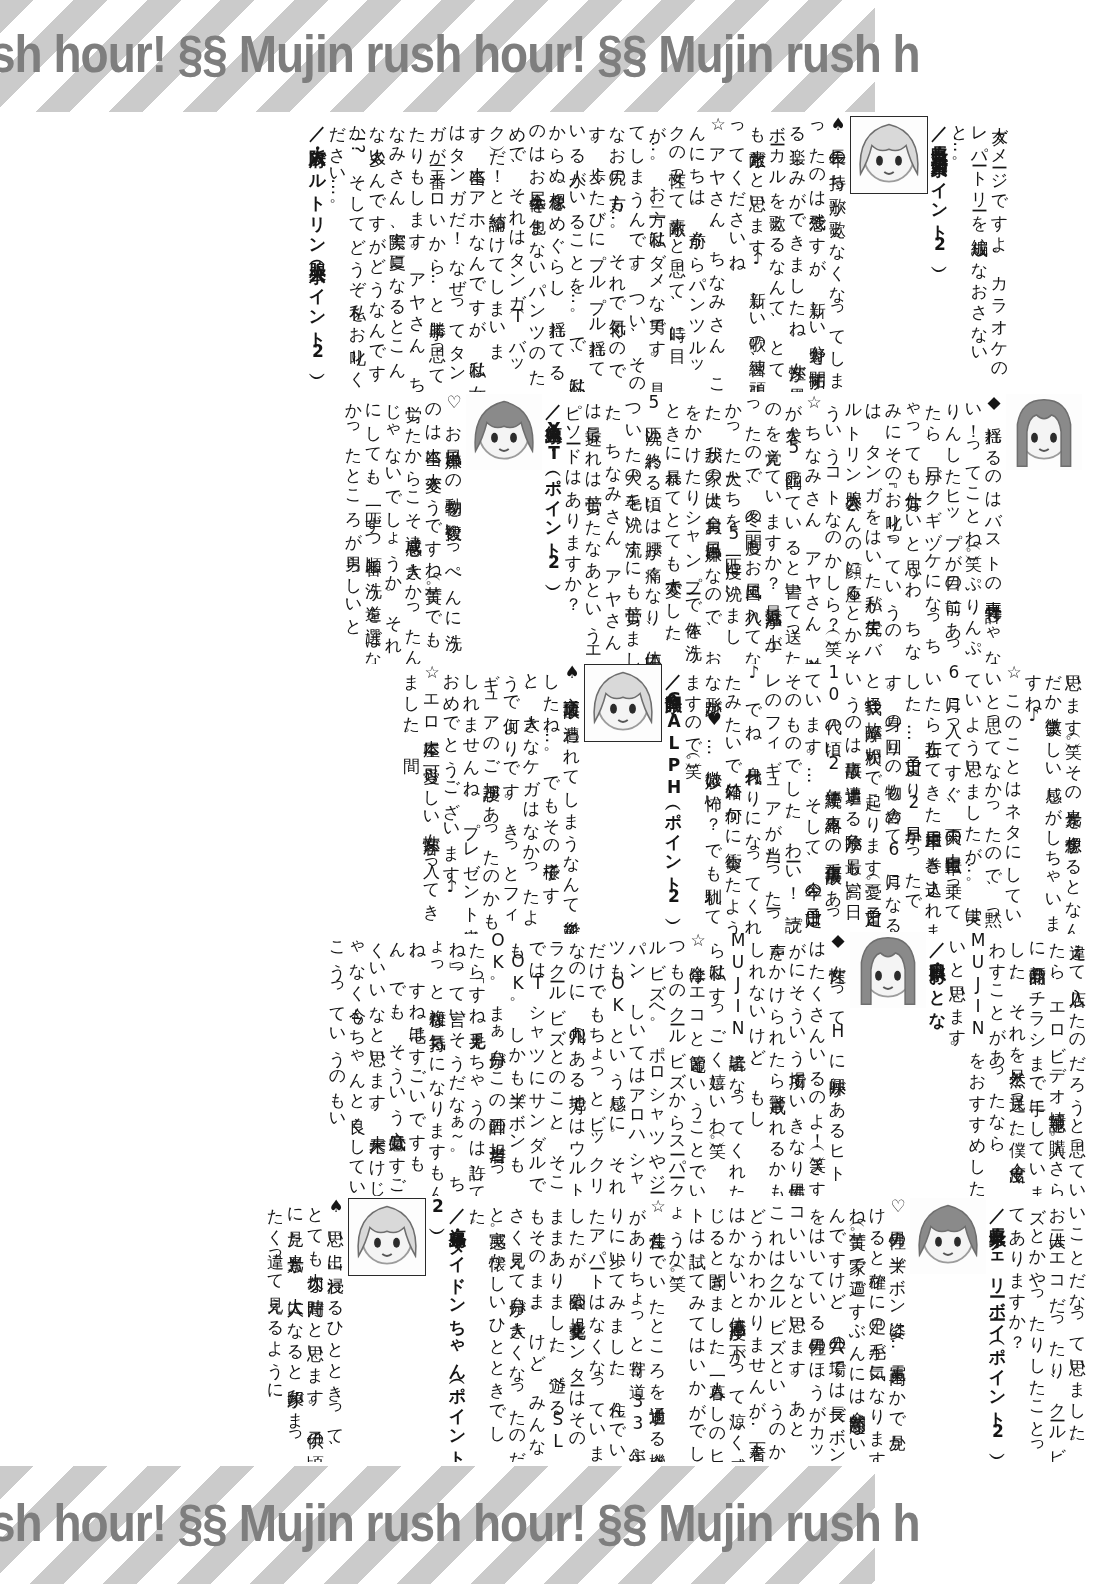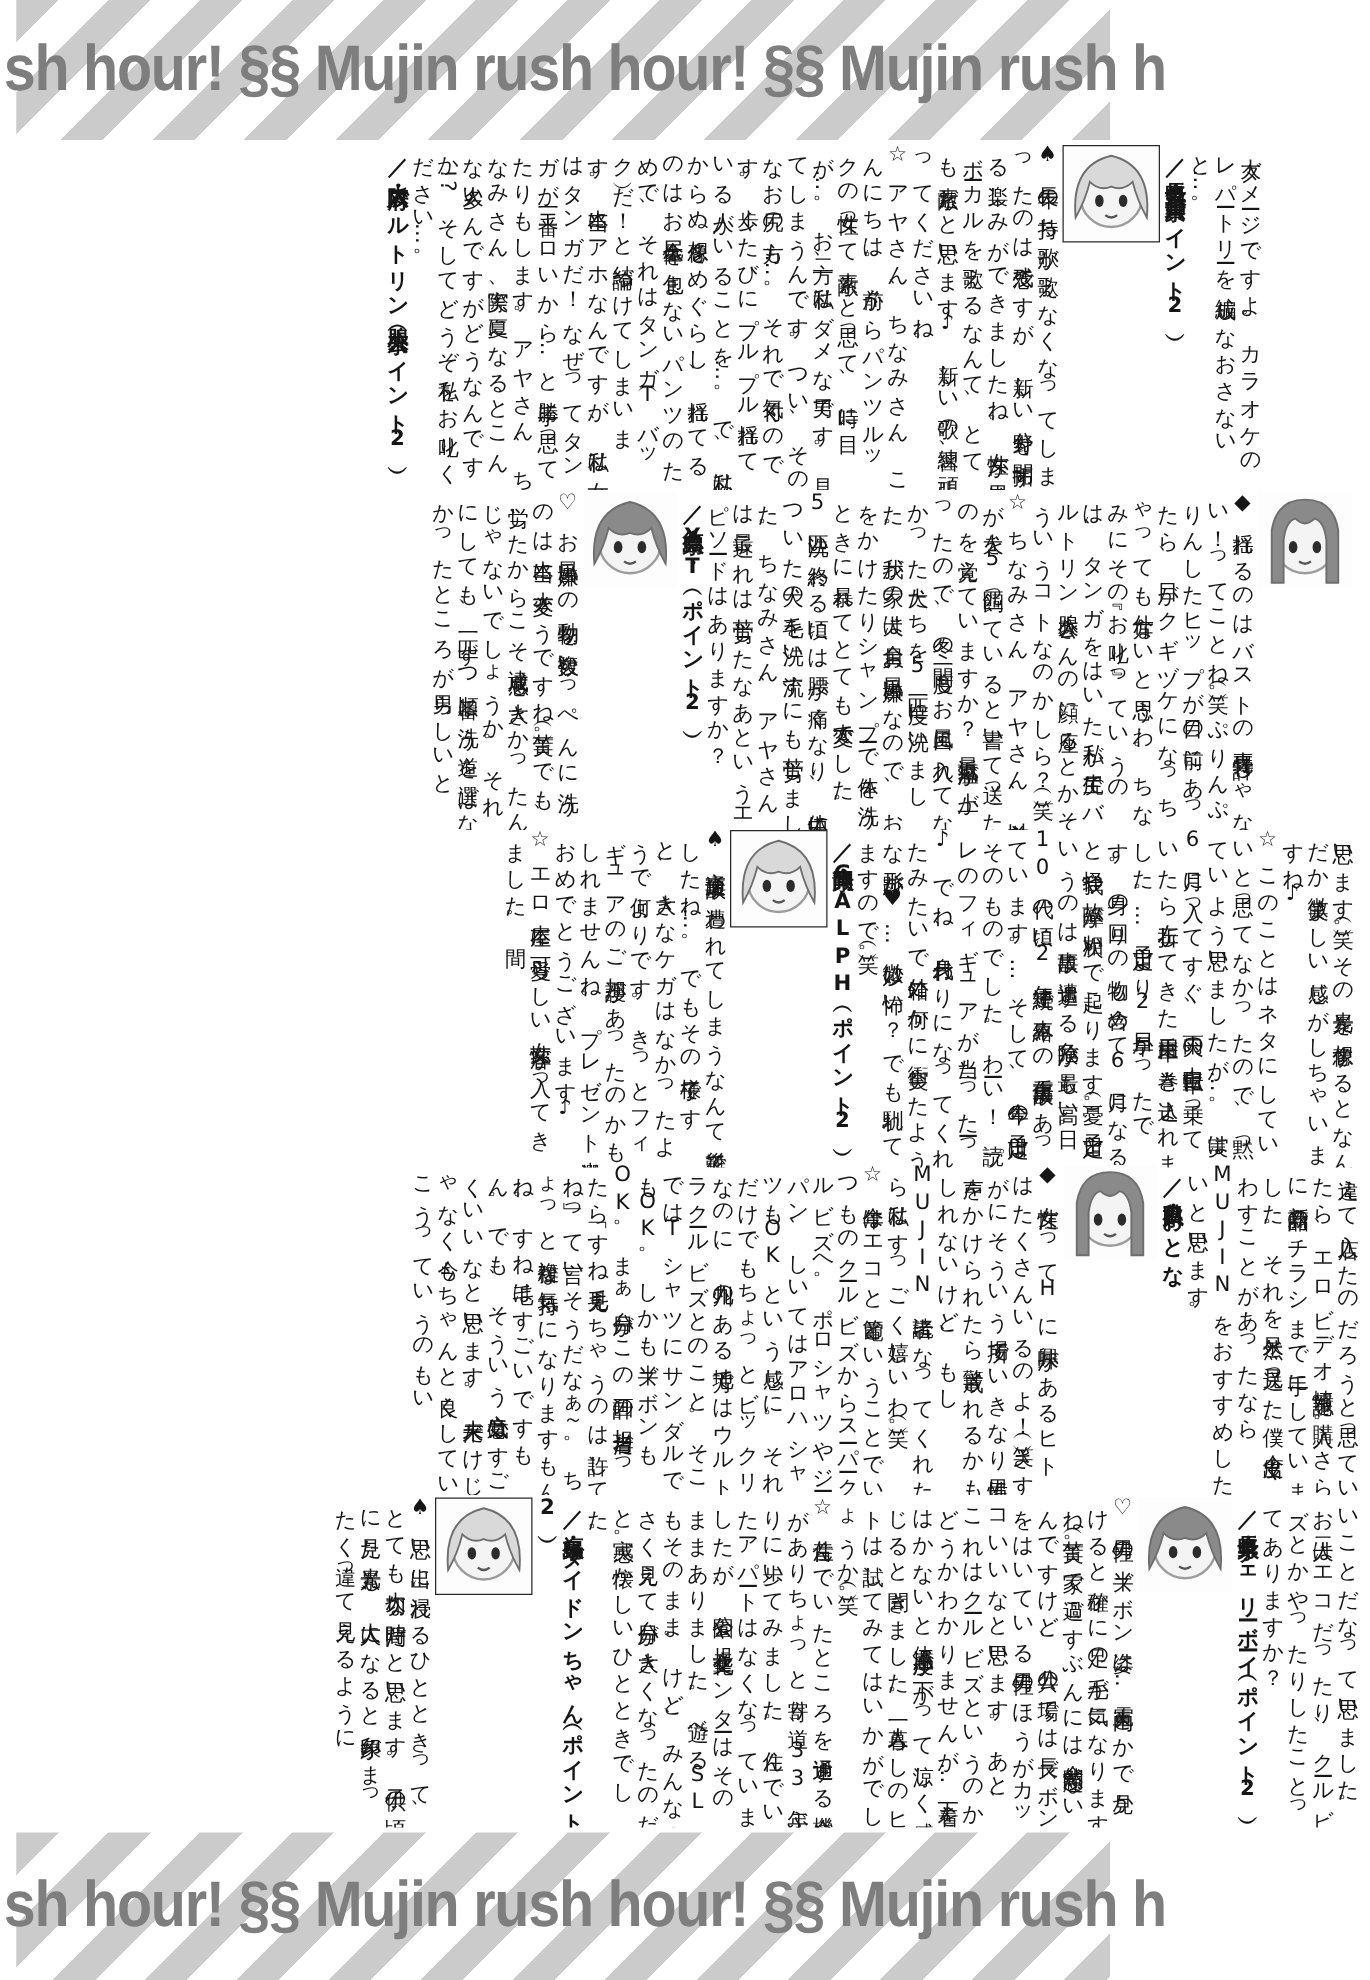--- a/index.html
+++ b/index.html
@@ -1,21 +1,21 @@
 <!DOCTYPE html>
 <html><head>
 <meta charset="utf-8">
 <style>
   html,body{margin:0;padding:0;}
   body{
     position:relative;width:1096px;height:1584px;overflow:hidden;
     background:#ffffff;font-family:"DejaVu Sans",sans-serif;
   }
   .banner{
-    position:absolute;left:13px;width:875px;
+    position:absolute;left:0;width:875px;
     background:repeating-linear-gradient(135deg,#cbcbcb 0 24px,#ffffff 24px 52px);
   }
   .banner.top{top:0;height:112px;}
   .banner.bottom{top:1466px;height:118px;}
   .banner-text{
     position:absolute;left:0;top:50%;transform:translateY(-54%);
     width:100%;display:flex;justify-content:space-between;align-items:center;
     font-family:"Liberation Sans",sans-serif;font-weight:bold;
     font-size:46px;color:#7e7e7e;white-space:nowrap;letter-spacing:-1px;
   }

